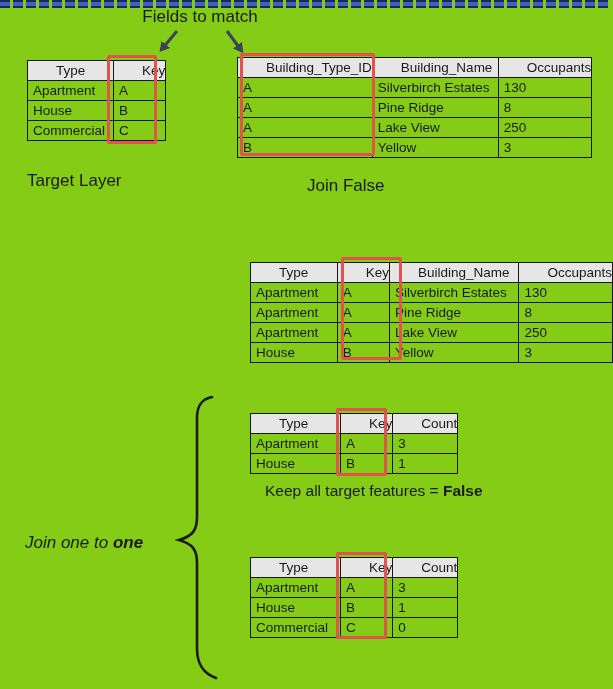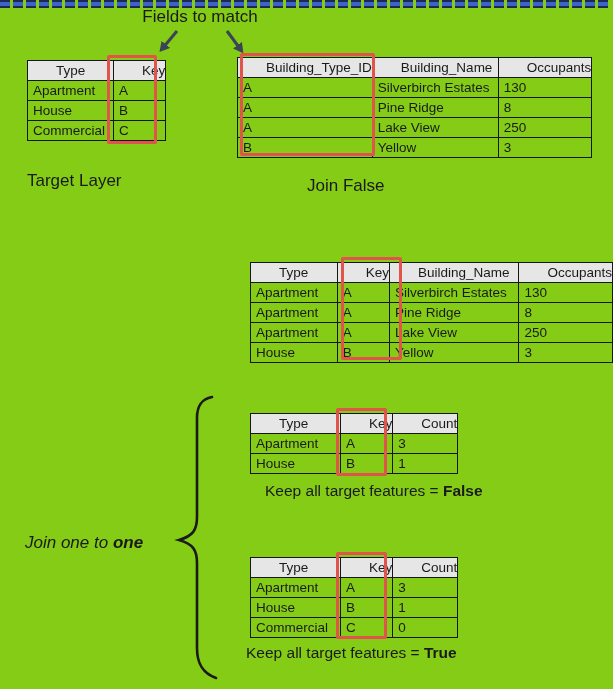--- a/index.html
+++ b/index.html
@@ -231,23 +231,20 @@
         <td>1</td>
       </tr>
       <tr>
         <td>Commercial</td>
         <td>C</td>
         <td>0</td>
       </tr>
     </tbody>
   </table>
 
-  <div class="caption" style="left:246px;top:644px;">
-    <span>Keep all target features = </span><span class="b">True</span>
-  </div>
 
   <div class="redbox" style="left:107px;top:55px;width:44px;height:83px;"></div>
   <div class="redbox" style="left:240px;top:53px;width:129px;height:97px;"></div>
   <div class="redbox" style="left:341px;top:257px;width:55px;height:97px;"></div>
   <div class="redbox" style="left:336px;top:408px;width:45px;height:62px;"></div>
   <div class="redbox" style="left:336px;top:552px;width:45px;height:81px;"></div>
 
 </div>
 
 </body></html>

